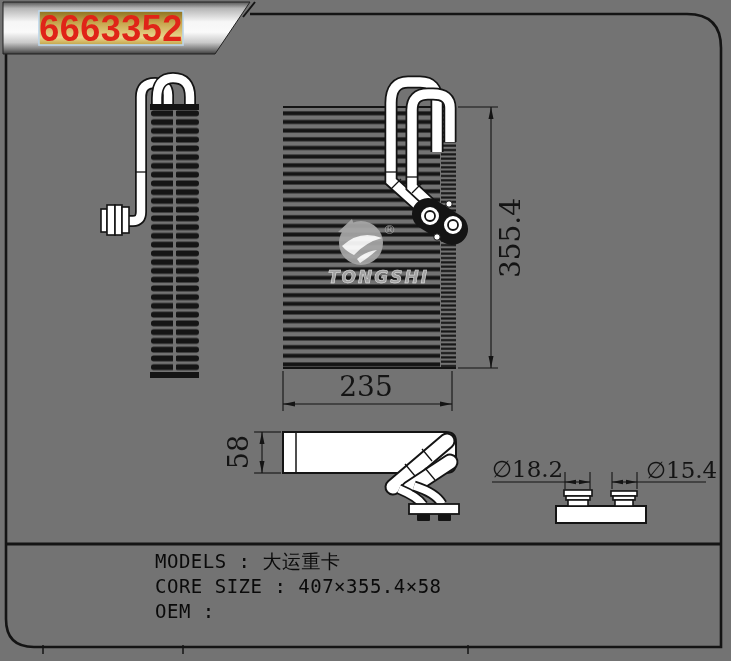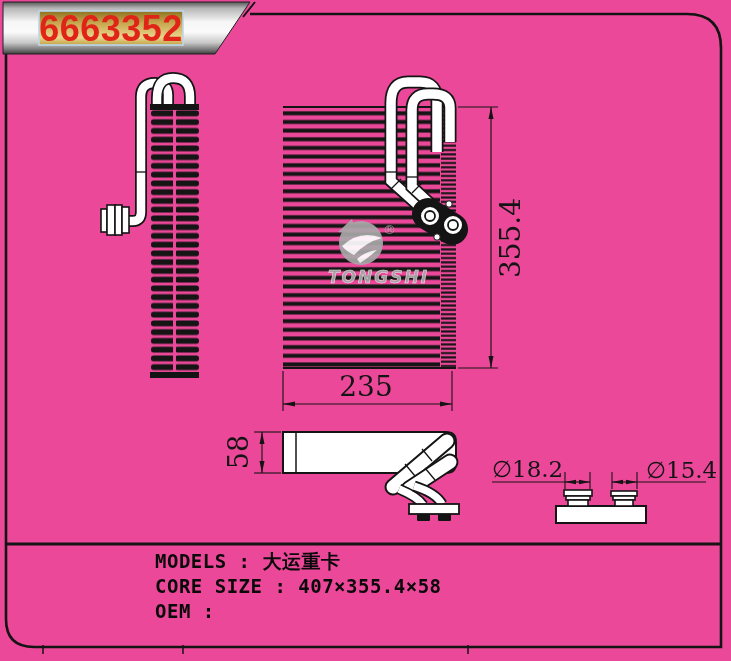--- a/index.html
+++ b/index.html
@@ -1,21 +1,21 @@
 <!DOCTYPE html>
 <html><head>
 <meta charset="utf-8">
 <style>
   html,body{margin:0;padding:0;background:#fff;}
-  .page{position:relative;width:731px;height:661px;background:#ec4899;overflow:hidden;
+  .page{position:relative;width:731px;height:661px;background:#737373;overflow:hidden;
         font-family:"Liberation Sans",sans-serif;}
   svg{position:absolute;left:0;top:0;}
   .specs{position:absolute;left:155px;top:549px;width:520px;}
   .spec-line{font-family:"DejaVu Sans Mono","Liberation Mono",monospace;
-             font-weight:bold;font-size:19px;line-height:25px;color:#0a0a0a;
+             font-weight:normal;font-size:19px;line-height:25px;color:#0a0a0a;
              letter-spacing:0.5px;white-space:pre;}
 </style>
 </head>
 <body>
 
 <div class="page">
 
 <svg width="731" height="661" viewBox="0 0 731 661">
   <defs>
     <linearGradient id="bannerGrad" x1="0" y1="0" x2="0" y2="1">

